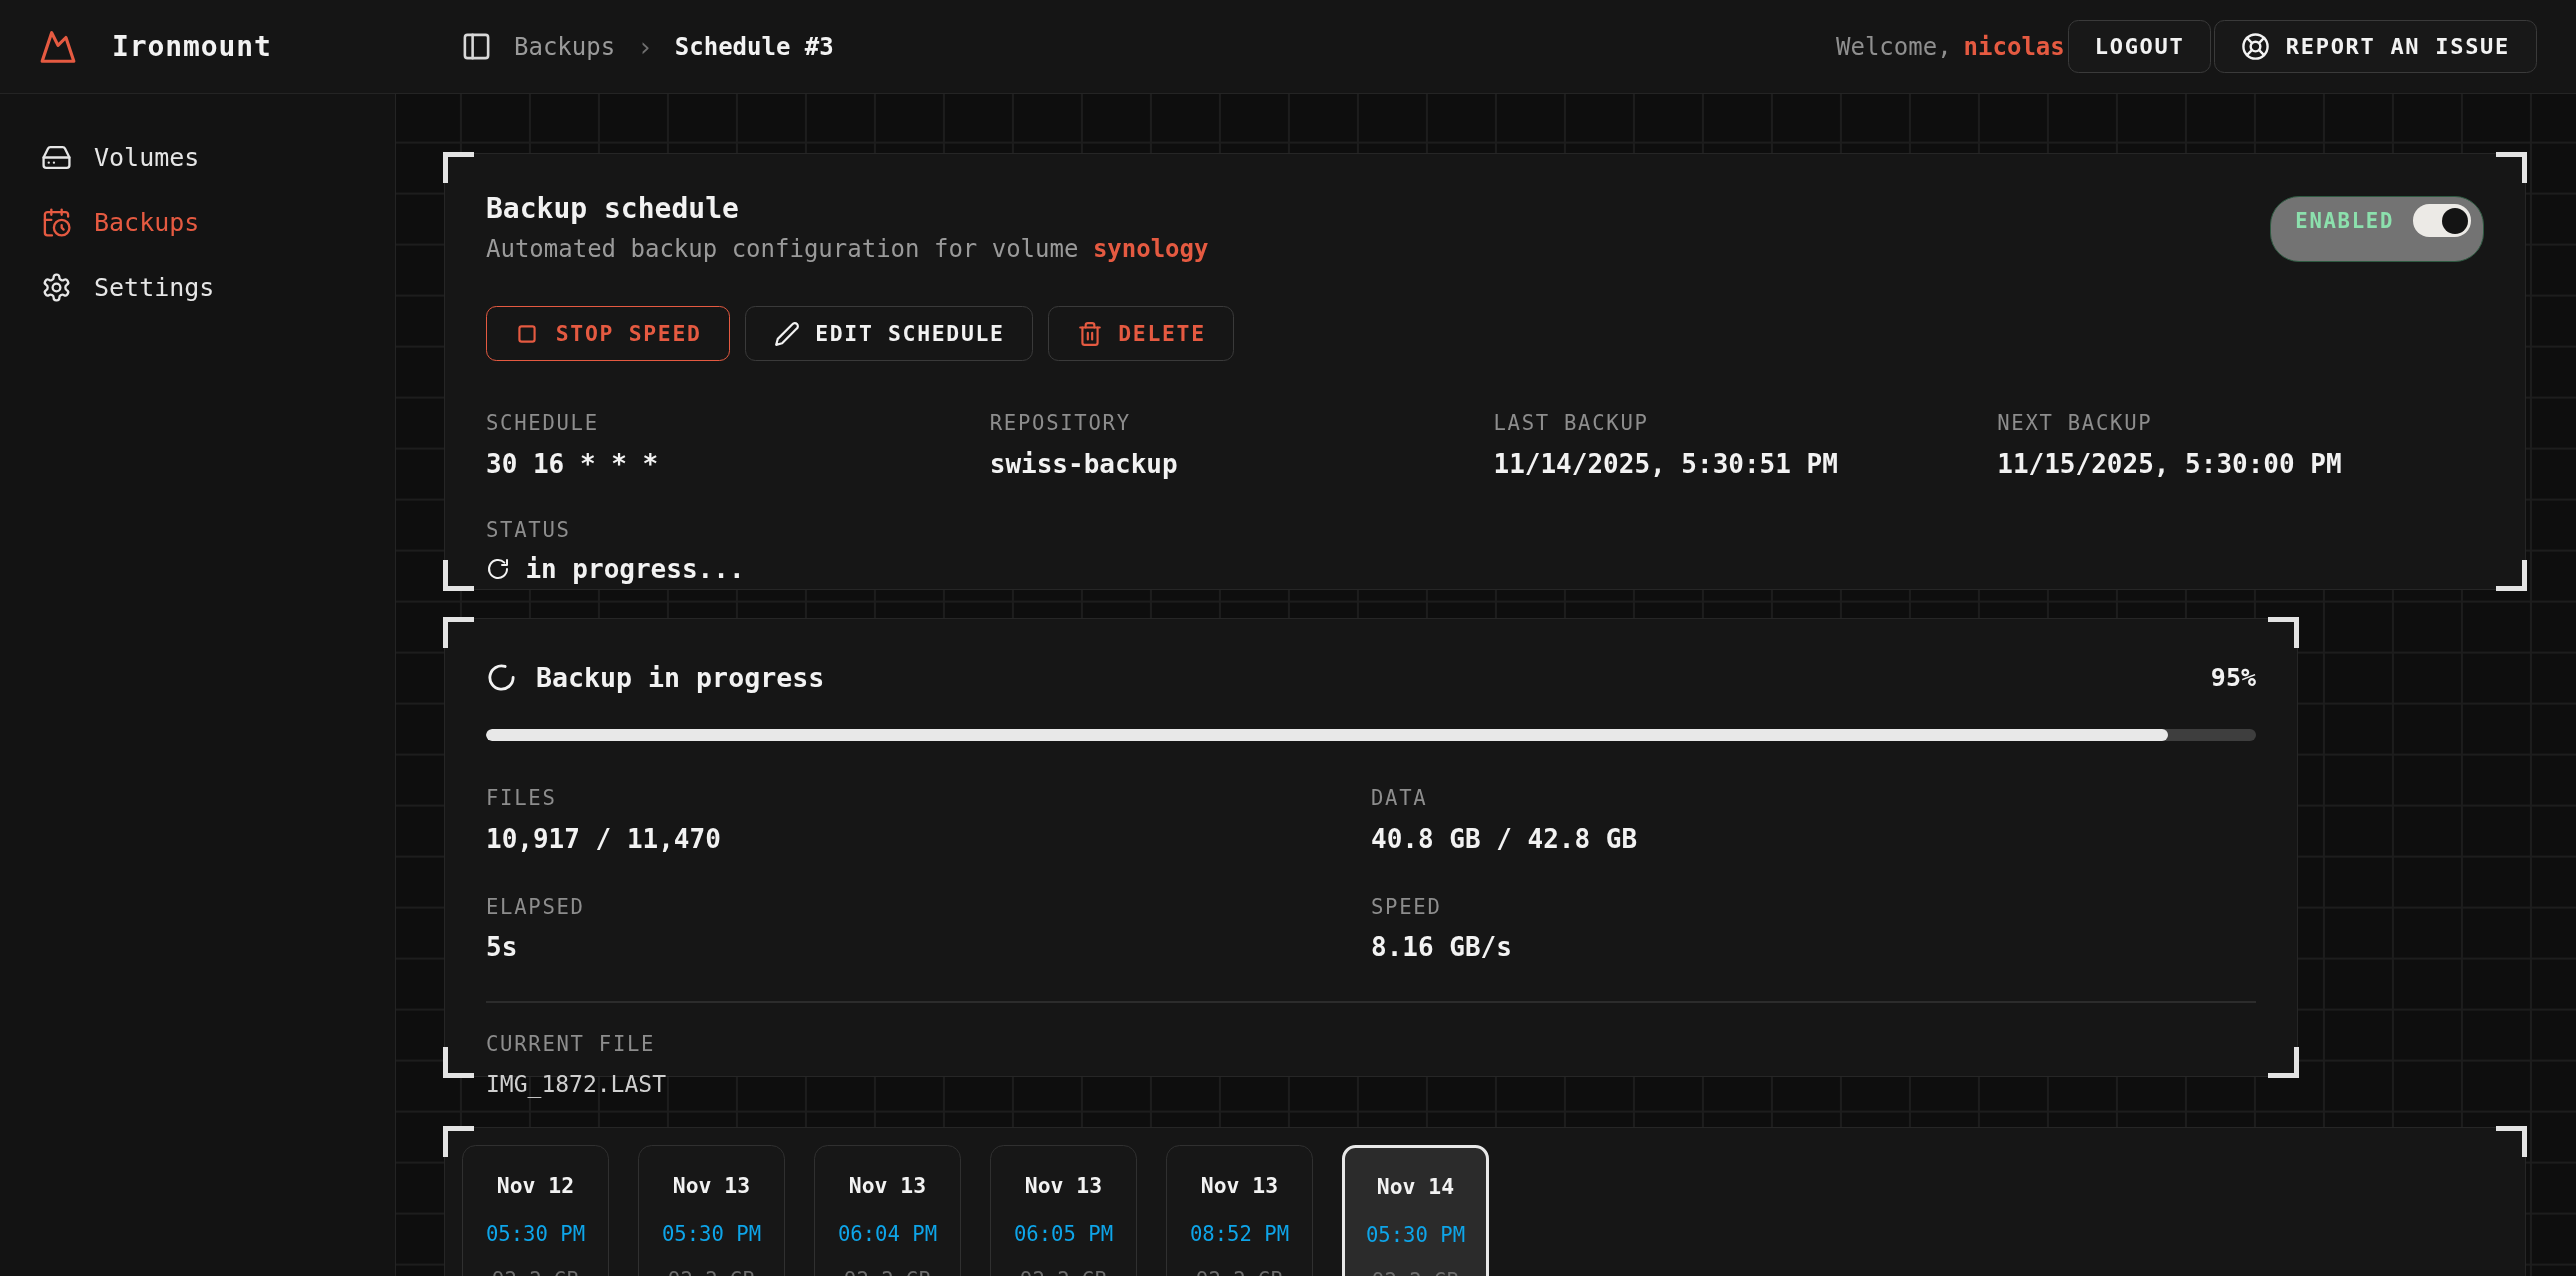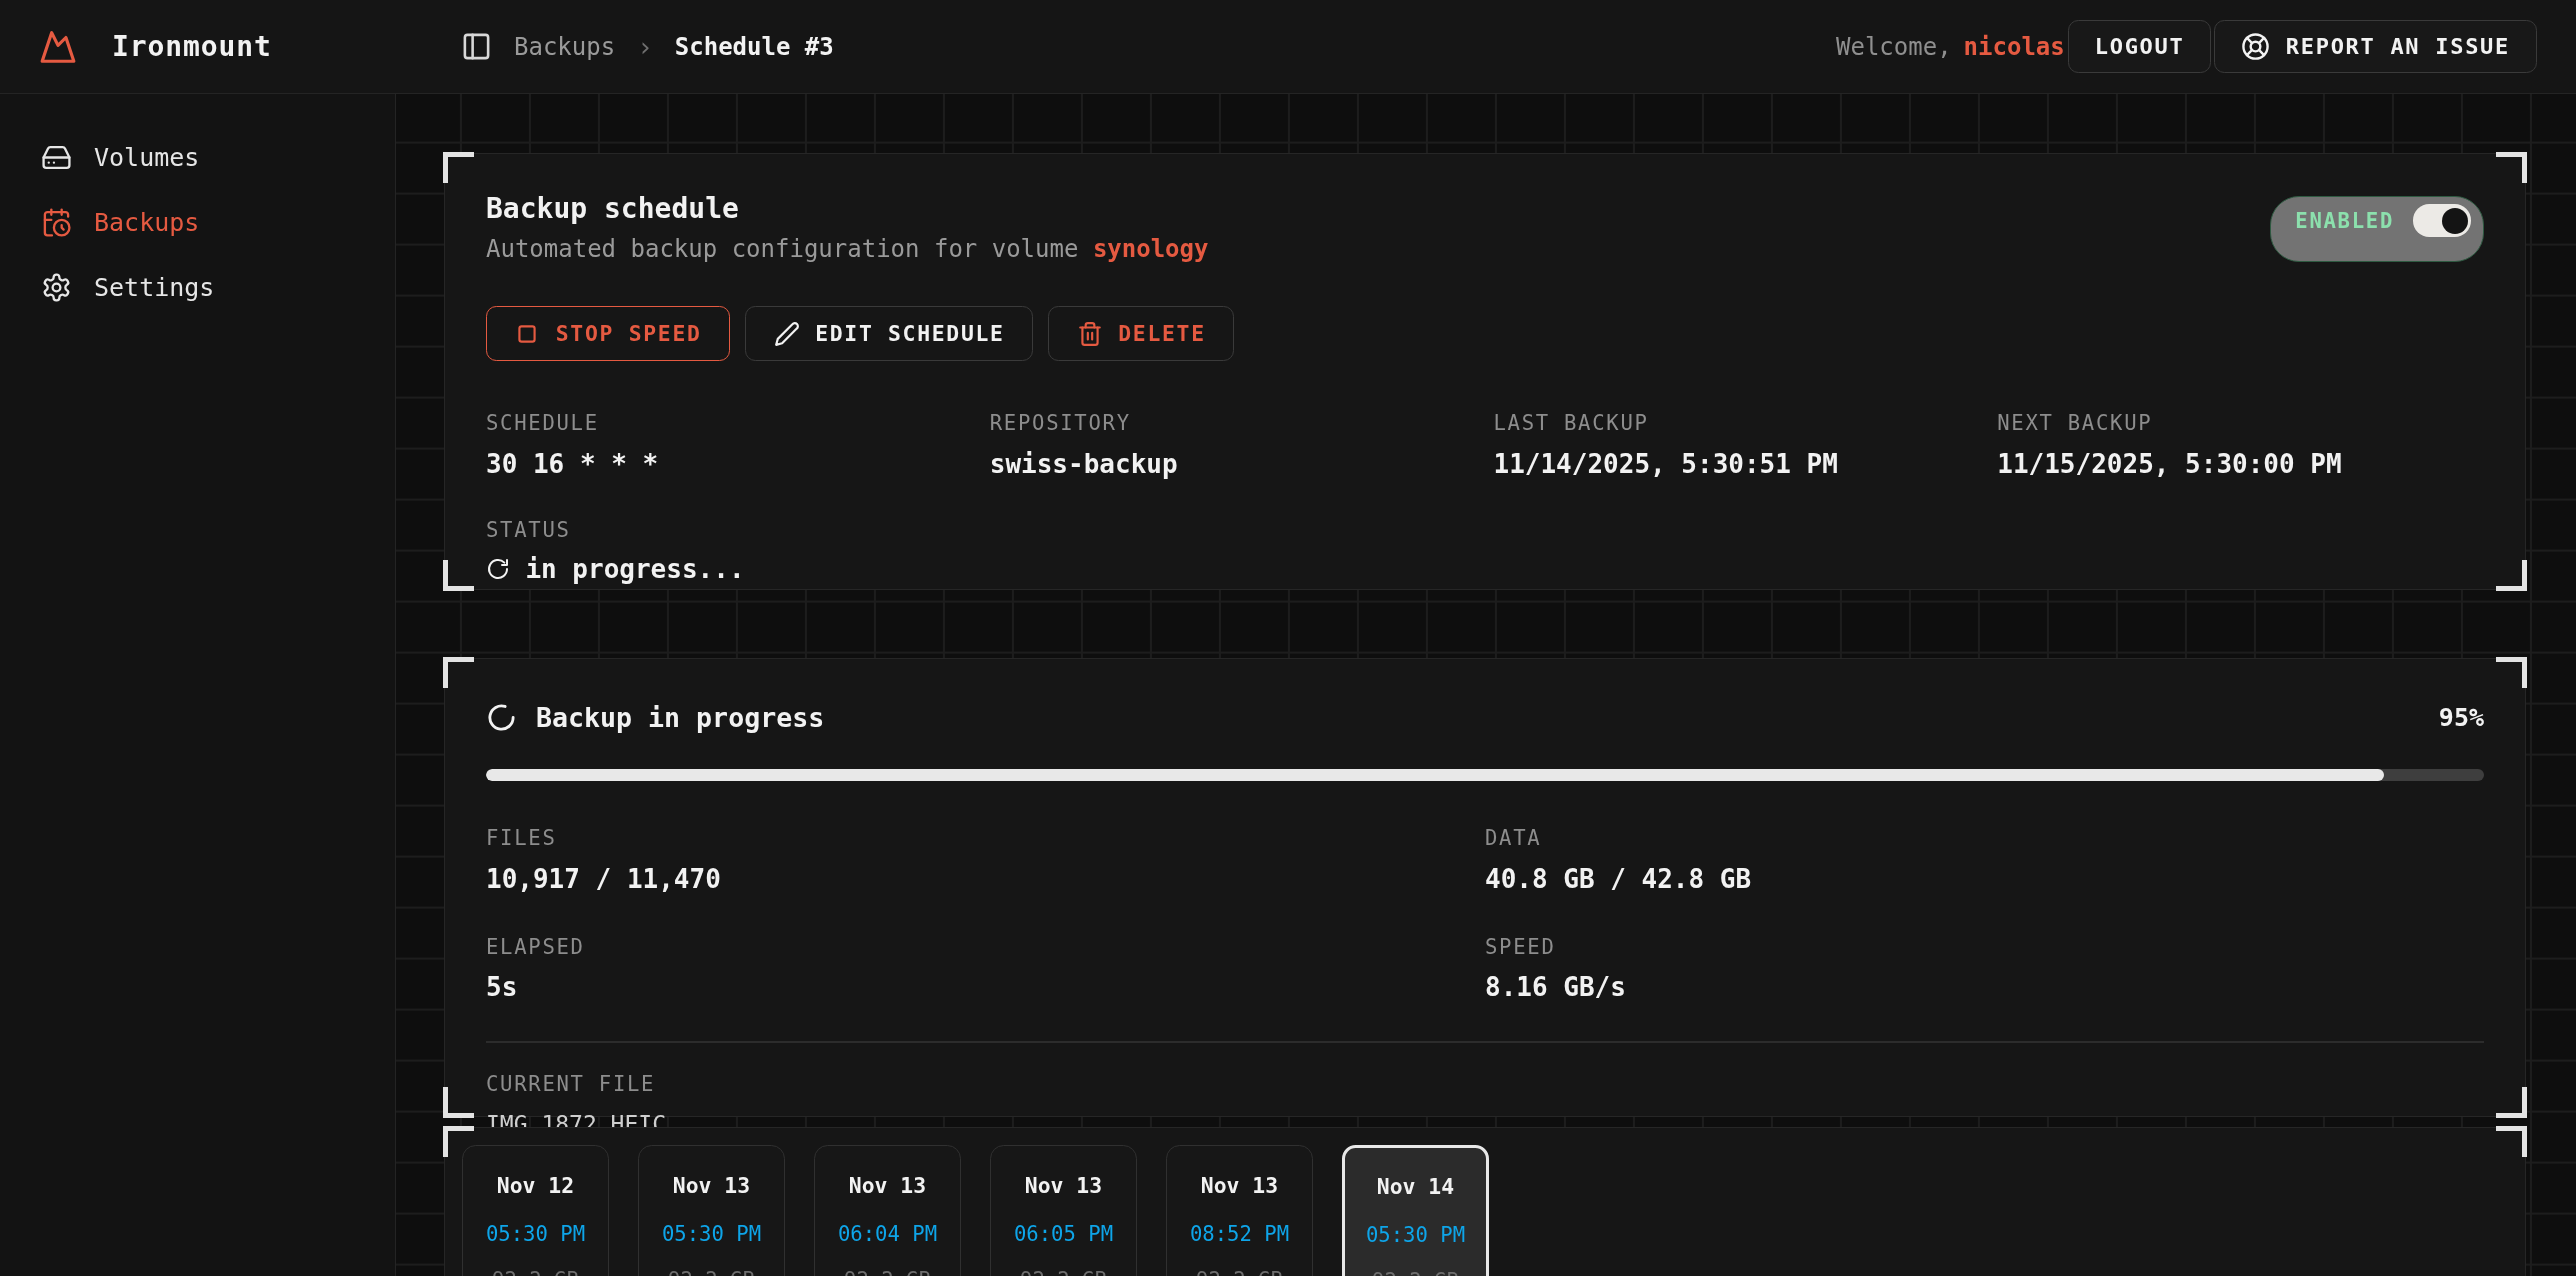--- a/index.html
+++ b/index.html
@@ -52,21 +52,21 @@
   }
   .card {
     position:absolute; background:#161616; border:1.7px solid #262626;
   }
   .corner { position:absolute; width:31px; height:31px; border:0 solid #e3e3e3; z-index:3; }
   .c-tl { left:-1.7px; top:-1.7px; border-left-width:5.1px; border-top-width:5.1px; }
   .c-tr { right:-1.7px; top:-1.7px; border-right-width:5.1px; border-top-width:5.1px; }
   .c-bl { left:-1.7px; bottom:-1.7px; border-left-width:5.1px; border-bottom-width:5.1px; }
   .c-br { right:-1.7px; bottom:-1.7px; border-right-width:5.1px; border-bottom-width:5.1px; }
   #card-schedule { left:48px; top:59px;  width:2082px; height:437px; padding:39px 41px; }
-  #card-progress { left:48px; top:524px; width:2082px; height:459px; padding:43px 41px;margin-top:40px; }
+  #card-progress { left:48px; top:524px; width:1854px; height:459px; padding:43px 41px; }
   #card-history  { left:48px; top:1033px; width:2082px; height:428px; padding:17px 17px; }
   
   .card-head { display:flex; justify-content:space-between; align-items:flex-start; }
   .card-title { font-size:28px; font-weight:700; line-height:1.15; }
   .card-sub { margin-top:10.3px; font-size:24px; color:#9a9a9a; }
   .card-sub .vol { color:#e55a41; font-weight:700; }
   .pill {
     margin-top:3.4px; display:flex; align-items:center; gap:19px; height:66px; padding:0 12px 17px 24px;
     border-radius:29px; background:#737373; border:1.7px solid #2e5a41;
     color:#8ce0ad; font-size:20.6px; font-weight:700; letter-spacing:1.7px; cursor:pointer;
@@ -296,21 +296,21 @@
       <div>
         <div class="f-label">SPEED</div>
         <div class="f-value">8.16 GB/s</div>
       </div>
     </div>
 
     <div class="divider"></div>
 
     <div class="current">
       <div class="f-label">CURRENT FILE</div>
-      <div class="cf-value">IMG_1872.HEIC</div>
+      <div class="cf-value">IMG_1872.LAST</div>
     </div>
   </section>
 
   <section class="card" id="card-history">
     <span class="corner c-tl"></span>
     <span class="corner c-tr"></span>
 
     <div class="history-row">
       <div class="snap">
         <div class="snap-date">Nov 12</div>

